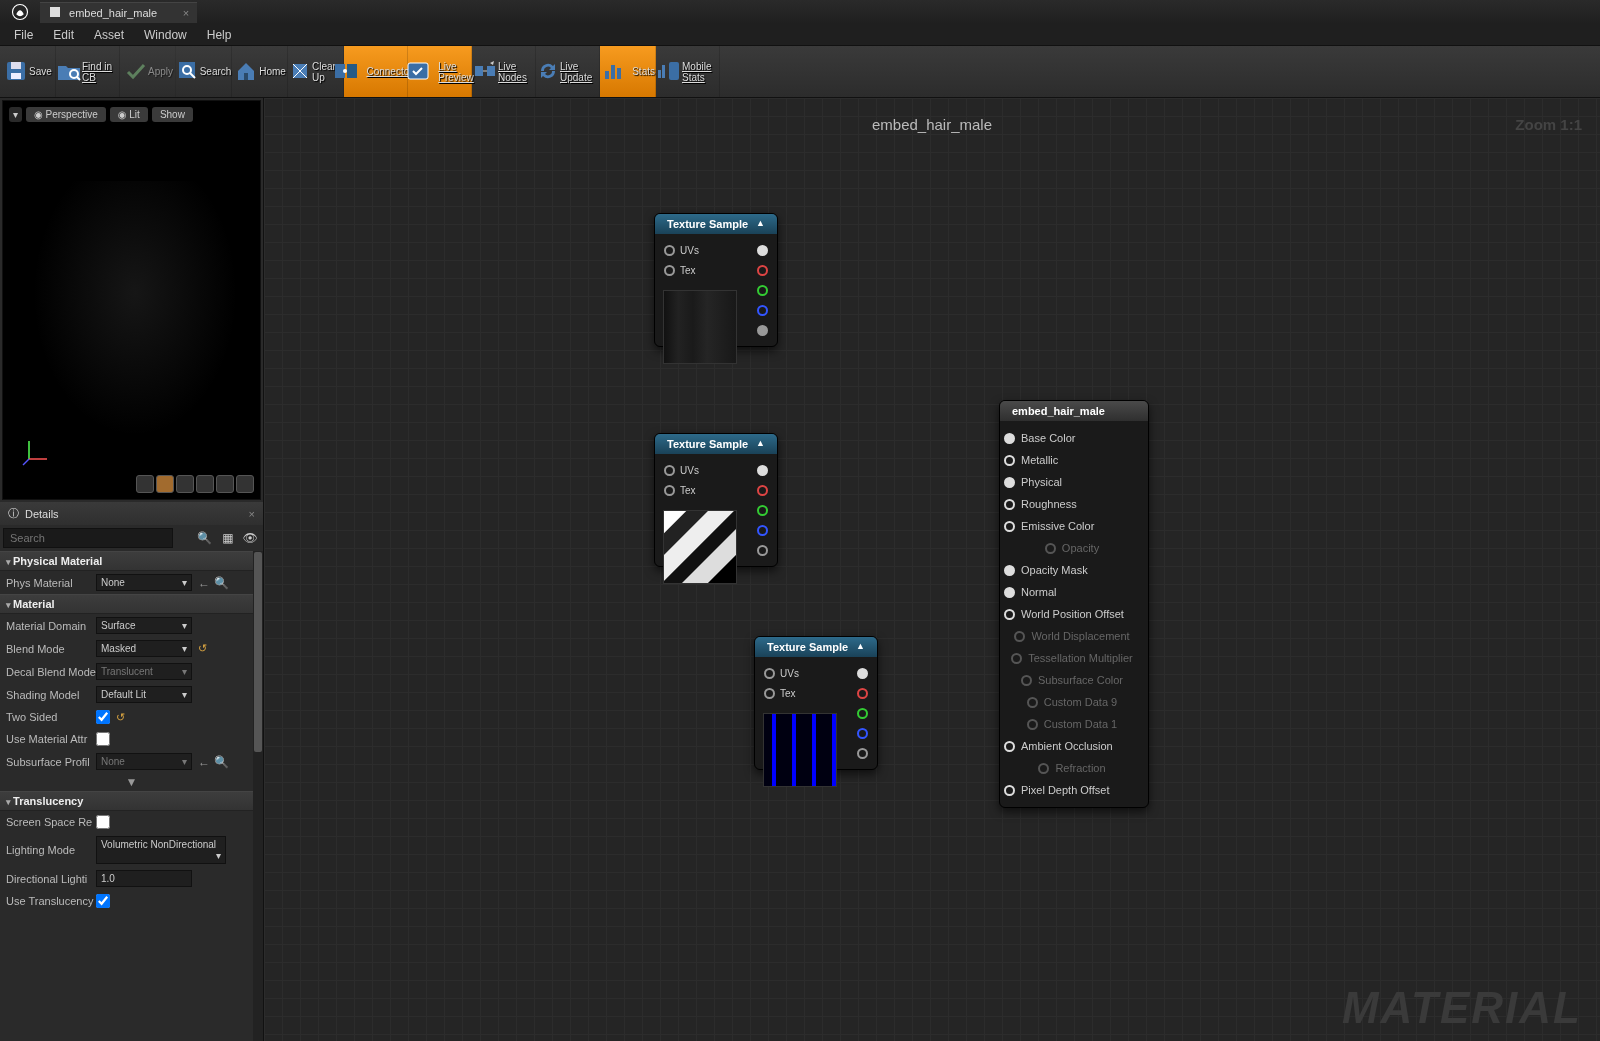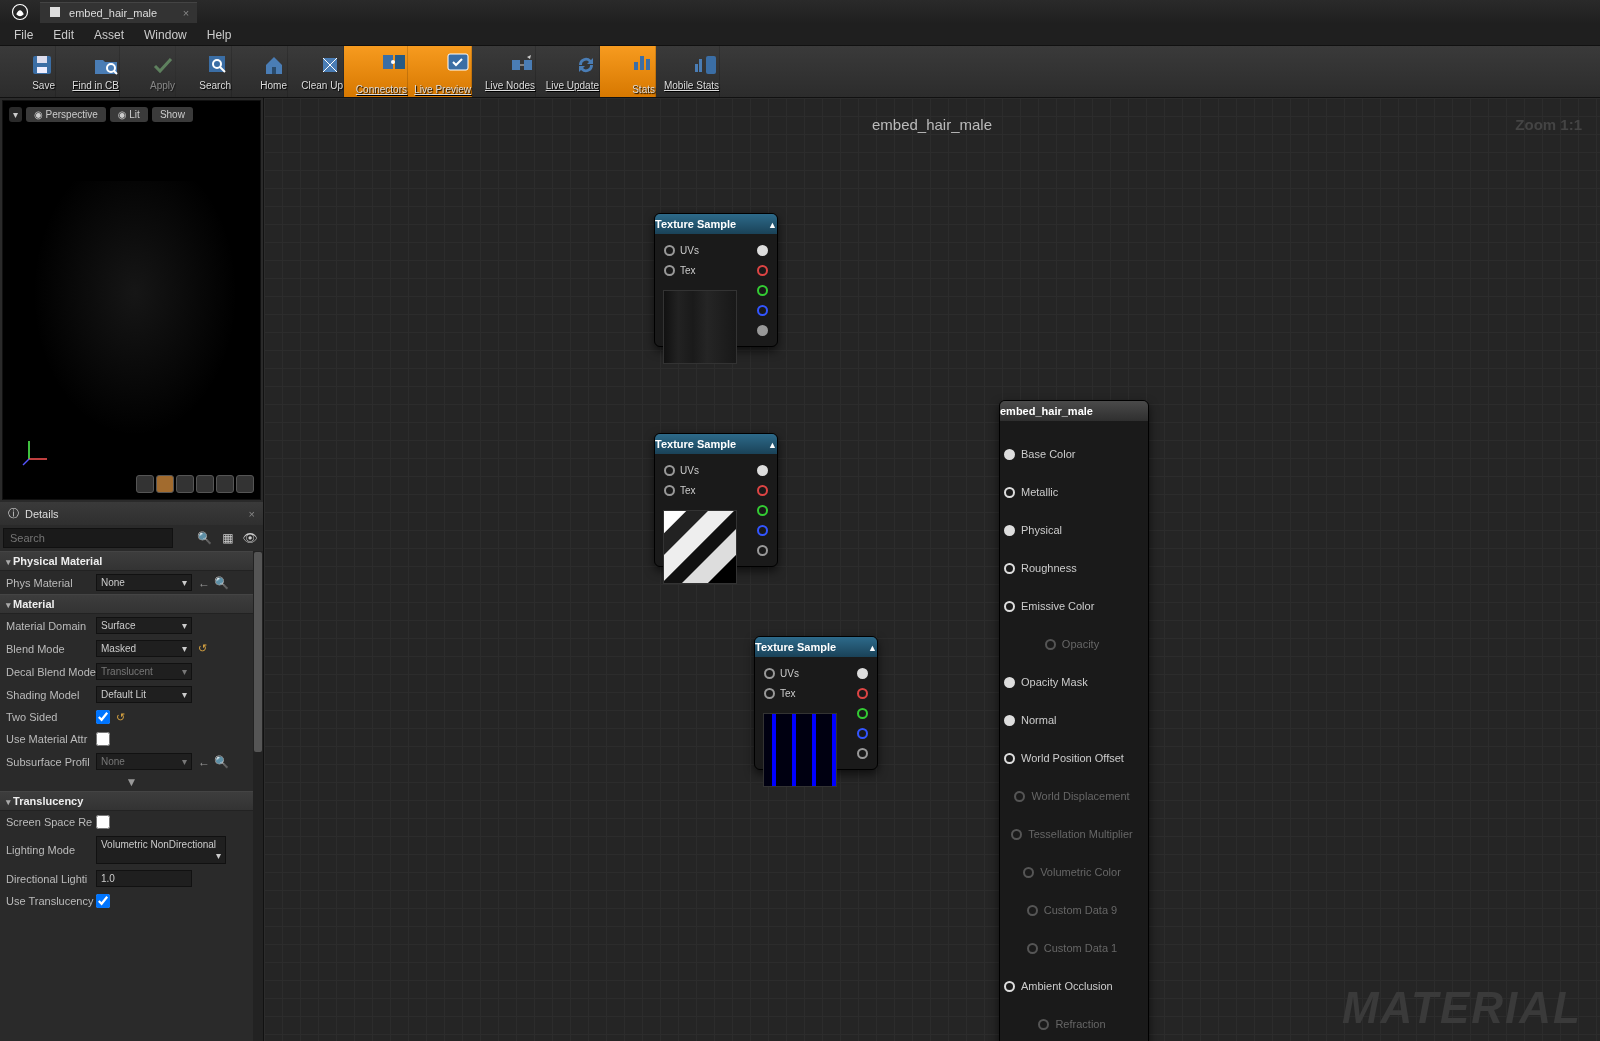--- a/index.html
+++ b/index.html
@@ -10,21 +10,21 @@
 .ue-logo { width:28px; height:20px; margin:0 6px; display:flex; align-items:center; justify-content:center; }
 .tab { background:#333; padding:4px 40px 4px 10px; font-size:11px; color:#ddd; border-top:1px solid #444; position:relative; }
 .tab::after { content:"×"; position:absolute; right:8px; color:#888; }
 
 
 .menubar { height:22px; background:#1f1f1f; display:flex; align-items:flex-end; padding-left:4px; border-bottom:1px solid #111; }
 .menubar span { padding:3px 10px; font-size:12px; cursor:default; }
 
 
 .toolbar { height:52px; background:linear-gradient(#3a3a3a,#2c2c2c); display:flex; border-bottom:1px solid #111; }
-.tbbtn { width:56px; display:flex; flex-direction:column; align-items:flex-end; justify-content:center; font-size:10px; color:#ddd; border-right:1px solid rgba(0,0,0,.15); text-shadow:1px 1px 1px #000; }
+.tbbtn { width:56px; display:flex; flex-direction:row; align-items:center; justify-content:center; font-size:10px; color:#ddd; border-right:1px solid rgba(0,0,0,.15); text-shadow:1px 1px 1px #000; }
 .tbbtn.wide { width:64px;text-decoration:underline; }
 .tbbtn.active { background:linear-gradient(#f79b1f,#d77800);gap:7px; }
 .tbbtn .ic { width:26px; height:26px; margin-bottom:2px; display:flex; align-items:center; justify-content:center; }
 
 
 .main { display:flex; height:calc(100% - 98px); }
 .leftcol { width:264px; background:#2a2a2a; display:flex; flex-direction:column; border-right:1px solid #111; }
 .graph { flex:1; position:relative; background:#222; overflow:hidden; }
 
 
@@ -62,40 +62,40 @@
 
 .grid-bg { position:absolute; inset:0; background:#252525;
  background-image:linear-gradient(#2c2c2c 1px,transparent 1px),linear-gradient(90deg,#2c2c2c 1px,transparent 1px),linear-gradient(#333 1px,transparent 1px),linear-gradient(90deg,#333 1px,transparent 1px);
  background-size:18px 18px,18px 18px,180px 180px,180px 180px; }
 .graph-title { position:absolute; top:18px; left:50%; transform:translateX(-50%); color:#bbb; font-size:15px; }
 .zoom { position:absolute; top:18px; right:18px; color:#444; font-size:15px; font-weight:bold; }
 .watermark { position:absolute; right:18px; bottom:8px; color:#3a3a3a; font-size:44px; font-weight:900; letter-spacing:2px; font-style:italic; }
 
 
 .node { position:absolute; background:#1a1a1a; border:1px solid #000; border-radius:6px; box-shadow:0 4px 10px rgba(0,0,0,.6); }
-.node-hdr { background:linear-gradient(#2d6a8a,#1a4258); padding:4px 0; font-size:11px; font-weight:bold; color:#fff; border-radius:5px 5px 0 0; display:flex; justify-content:space-between; align-items:flex-end; }
+.node-hdr { background:linear-gradient(#2d6a8a,#1a4258); padding:4px 12px; font-size:11px; font-weight:bold; color:#fff; border-radius:5px 5px 0 0; display:flex; justify-content:space-between; align-items:flex-start; }
 .node-hdr .tri { font-size:9px; color:#fff; }
 .node-body { padding:6px 0; }
 .pin-row { display:flex; align-items:center; padding:3px 0; font-size:10px; color:#ccc; position:relative; min-height:20px; }
 .pin-l { display:flex; align-items:center; padding-left:4px; }
 .pin-r { margin-left:auto; padding-right:4px; display:flex; align-items:center; }
 .pin { width:11px; height:11px; border-radius:50%; border:2px solid; margin:0 5px; }
 .pin.hollow { background:transparent; }
 .pin.solid { background:currentColor; }
 .c-white{color:#ddd;} .c-red{color:#d44;} .c-green{color:#3c3;} .c-blue{color:#35f;} .c-grey{color:#999;}
 .tex-preview { width:96px; height:72px; margin:6px auto 2px; background:#0a0a0a; border:1px solid #333; }
 .tex-preview.p1 { background:linear-gradient(90deg,#111 0%,#222 20%,#1a1a1a 40%,#252525 60%,#181818 100%); }
 .tex-preview.p2 { background:linear-gradient(135deg,#fff 0%,#fff 15%,#222 16%,#222 30%,#eee 31%,#eee 48%,#111 49%,#111 62%,#ddd 63%,#ddd 80%,#000 81%); }
 .tex-preview.p3 { background:
   repeating-linear-gradient(90deg,#001,#001 8px,#00f 8px,#00f 12px,#001 12px,#001 20px),
   repeating-linear-gradient(0deg,rgba(0,0,40,.7),rgba(0,0,40,.7) 6px,transparent 6px,transparent 14px); }
 
 
 .resnode .node-hdr { background:linear-gradient(#4a4a4a,#2f2f2f); }
-.res-row { display:flex; align-items:center; padding:3px 8px 3px 4px; font-size:11px; color:#ccc; min-height:22px;margin-top:16px; }
+.res-row { display:flex; align-items:center; padding:3px 8px 3px 4px; font-size:11px; color:#ccc; min-height:22px; }
 .res-row.dis { color:#666;justify-content:center; }
 .res-pin { width:11px; height:11px; border-radius:50%; border:2px solid #ddd; margin-right:6px; background:#ddd; }
 .res-row.dis .res-pin { border-color:#555; background:transparent; }
 .res-row.hollow .res-pin { background:transparent; }
 
 svg.wires { position:absolute; inset:0; pointer-events:none; }
 svg.wires path { stroke:#ddd; stroke-width:2; fill:none; }
 </style>
 </head>
 <body>
@@ -537,21 +537,21 @@
           <div class="res-row dis hollow">
             <span class="res-pin"></span>
             <span>World Displacement</span>
           </div>
           <div class="res-row dis hollow">
             <span class="res-pin"></span>
             <span>Tessellation Multiplier</span>
           </div>
           <div class="res-row dis hollow">
             <span class="res-pin"></span>
-            <span>Volumetric Color</span>
+            <span>Subsurface Color</span>
           </div>
           <div class="res-row dis hollow">
             <span class="res-pin"></span>
             <span>Custom Data 9</span>
           </div>
           <div class="res-row dis hollow">
             <span class="res-pin"></span>
             <span>Custom Data 1</span>
           </div>
           <div class="res-row hollow">

